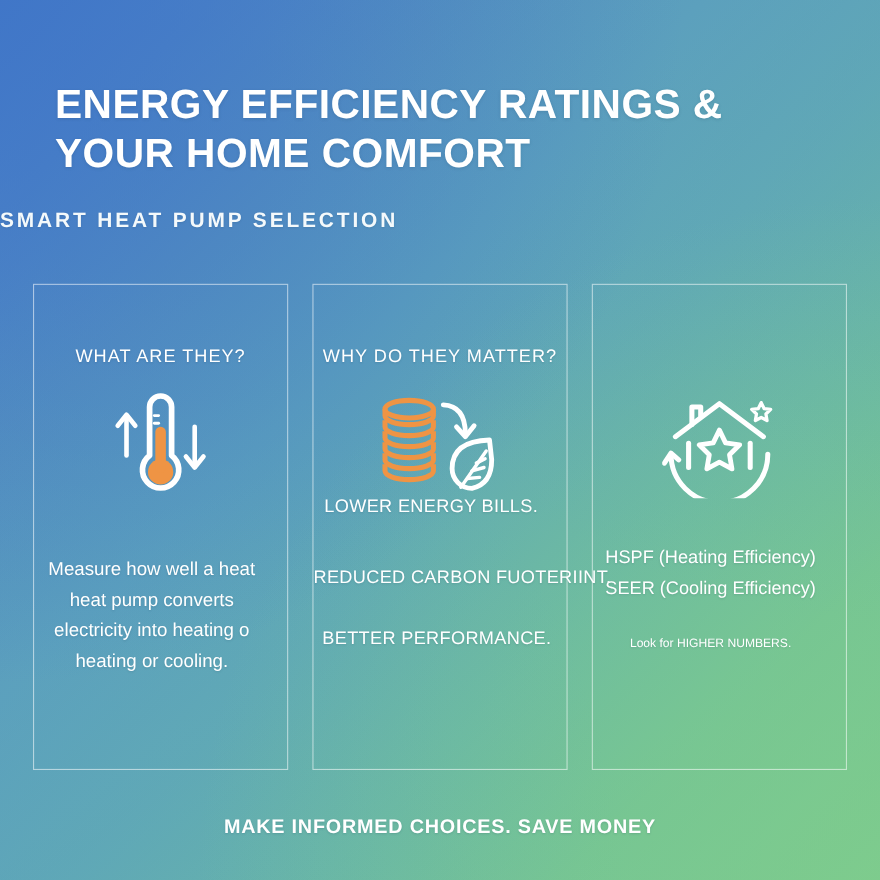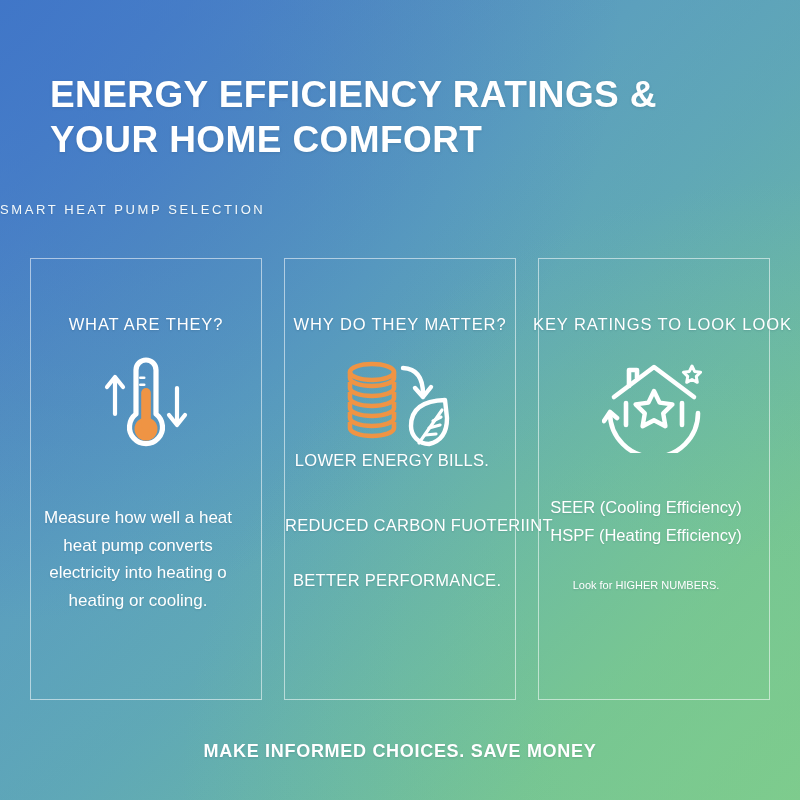--- a/index.html
+++ b/index.html
@@ -58,24 +58,24 @@
     font-size: 37px;
     font-weight: bold;
     letter-spacing: 0.4px;
     line-height: 1.22;
     margin: 0 auto;
     max-width: 700px;
     text-shadow: 0 1px 3px rgba(30,60,90,0.18);
   }
   #subtitle {
     color: #f4f9fb;
-    font-size: 13px;
-    font-weight: normal;
+    font-size: 19px;
+    font-weight: bold;
     letter-spacing: 2.6px;
-    margin-top: 40px;
+    margin-top: 28px;
     text-shadow: 0 1px 2px rgba(30,60,90,0.15);
   }
 
   
   #cards {
     position: absolute;
     top: 258px;
     left: 0;
     width: 800px;
     height: 444px;
@@ -253,21 +253,20 @@
       </div>
 
       <div class="card-body" id="card2-lines">
         <div class="benefit b0">LOWER ENERGY BILLS.</div>
         <div class="benefit b1">REDUCED CARBON FUOTERIINT.</div>
         <div class="benefit b2">BETTER PERFORMANCE.</div>
       </div>
     </div>
 
     <div class="card">
-      <div class="card-heading">KEY RATINGS TO LOOK LOOK</div>
 
       <div class="card-icon">
         <svg width="104" height="98" viewBox="0 0 104 98" aria-hidden="true">
           <g stroke="#ffffff" stroke-width="4.6" fill="none" stroke-linecap="round" stroke-linejoin="round">
 
             <polyline points="12,42 52,12 92,42"></polyline>
 
             <polyline points="27,31 27,15 35,15 35,23"></polyline>
 
             <line x1="24" y1="48" x2="24" y2="70"></line>
@@ -278,22 +277,22 @@
             <polyline points="2,66 8,57 15,63"></polyline>
           </g>
 
           <path d="M52 36 L57.6 47.6 L70.4 49.4 L61.2 58.4 L63.4 71.2 L52 65.2 L40.6 71.2 L42.8 58.4 L33.6 49.4 L46.4 47.6 Z" fill="none" stroke="#ffffff" stroke-width="4.4" stroke-linejoin="round"></path>
 
           <path d="M90 11 L92.6 16.4 L98.6 17.2 L94.3 21.4 L95.3 27.3 L90 24.5 L84.7 27.3 L85.7 21.4 L81.4 17.2 L87.4 16.4 Z" fill="none" stroke="#ffffff" stroke-width="3" stroke-linejoin="round"></path>
         </svg>
       </div>
 
       <div class="card-body" id="card3-lines">
+        <div class="rating">HSPF (Heating Efficiency)</div>
         <div class="rating">SEER (Cooling Efficiency)</div>
-        <div class="rating">HSPF (Heating Efficiency)</div>
         <div class="note">Look for HIGHER NUMBERS.</div>
       </div>
     </div>
 
   </div>
 
   <div id="footer">MAKE INFORMED CHOICES. SAVE MONEY</div>
 
 </div>
 

